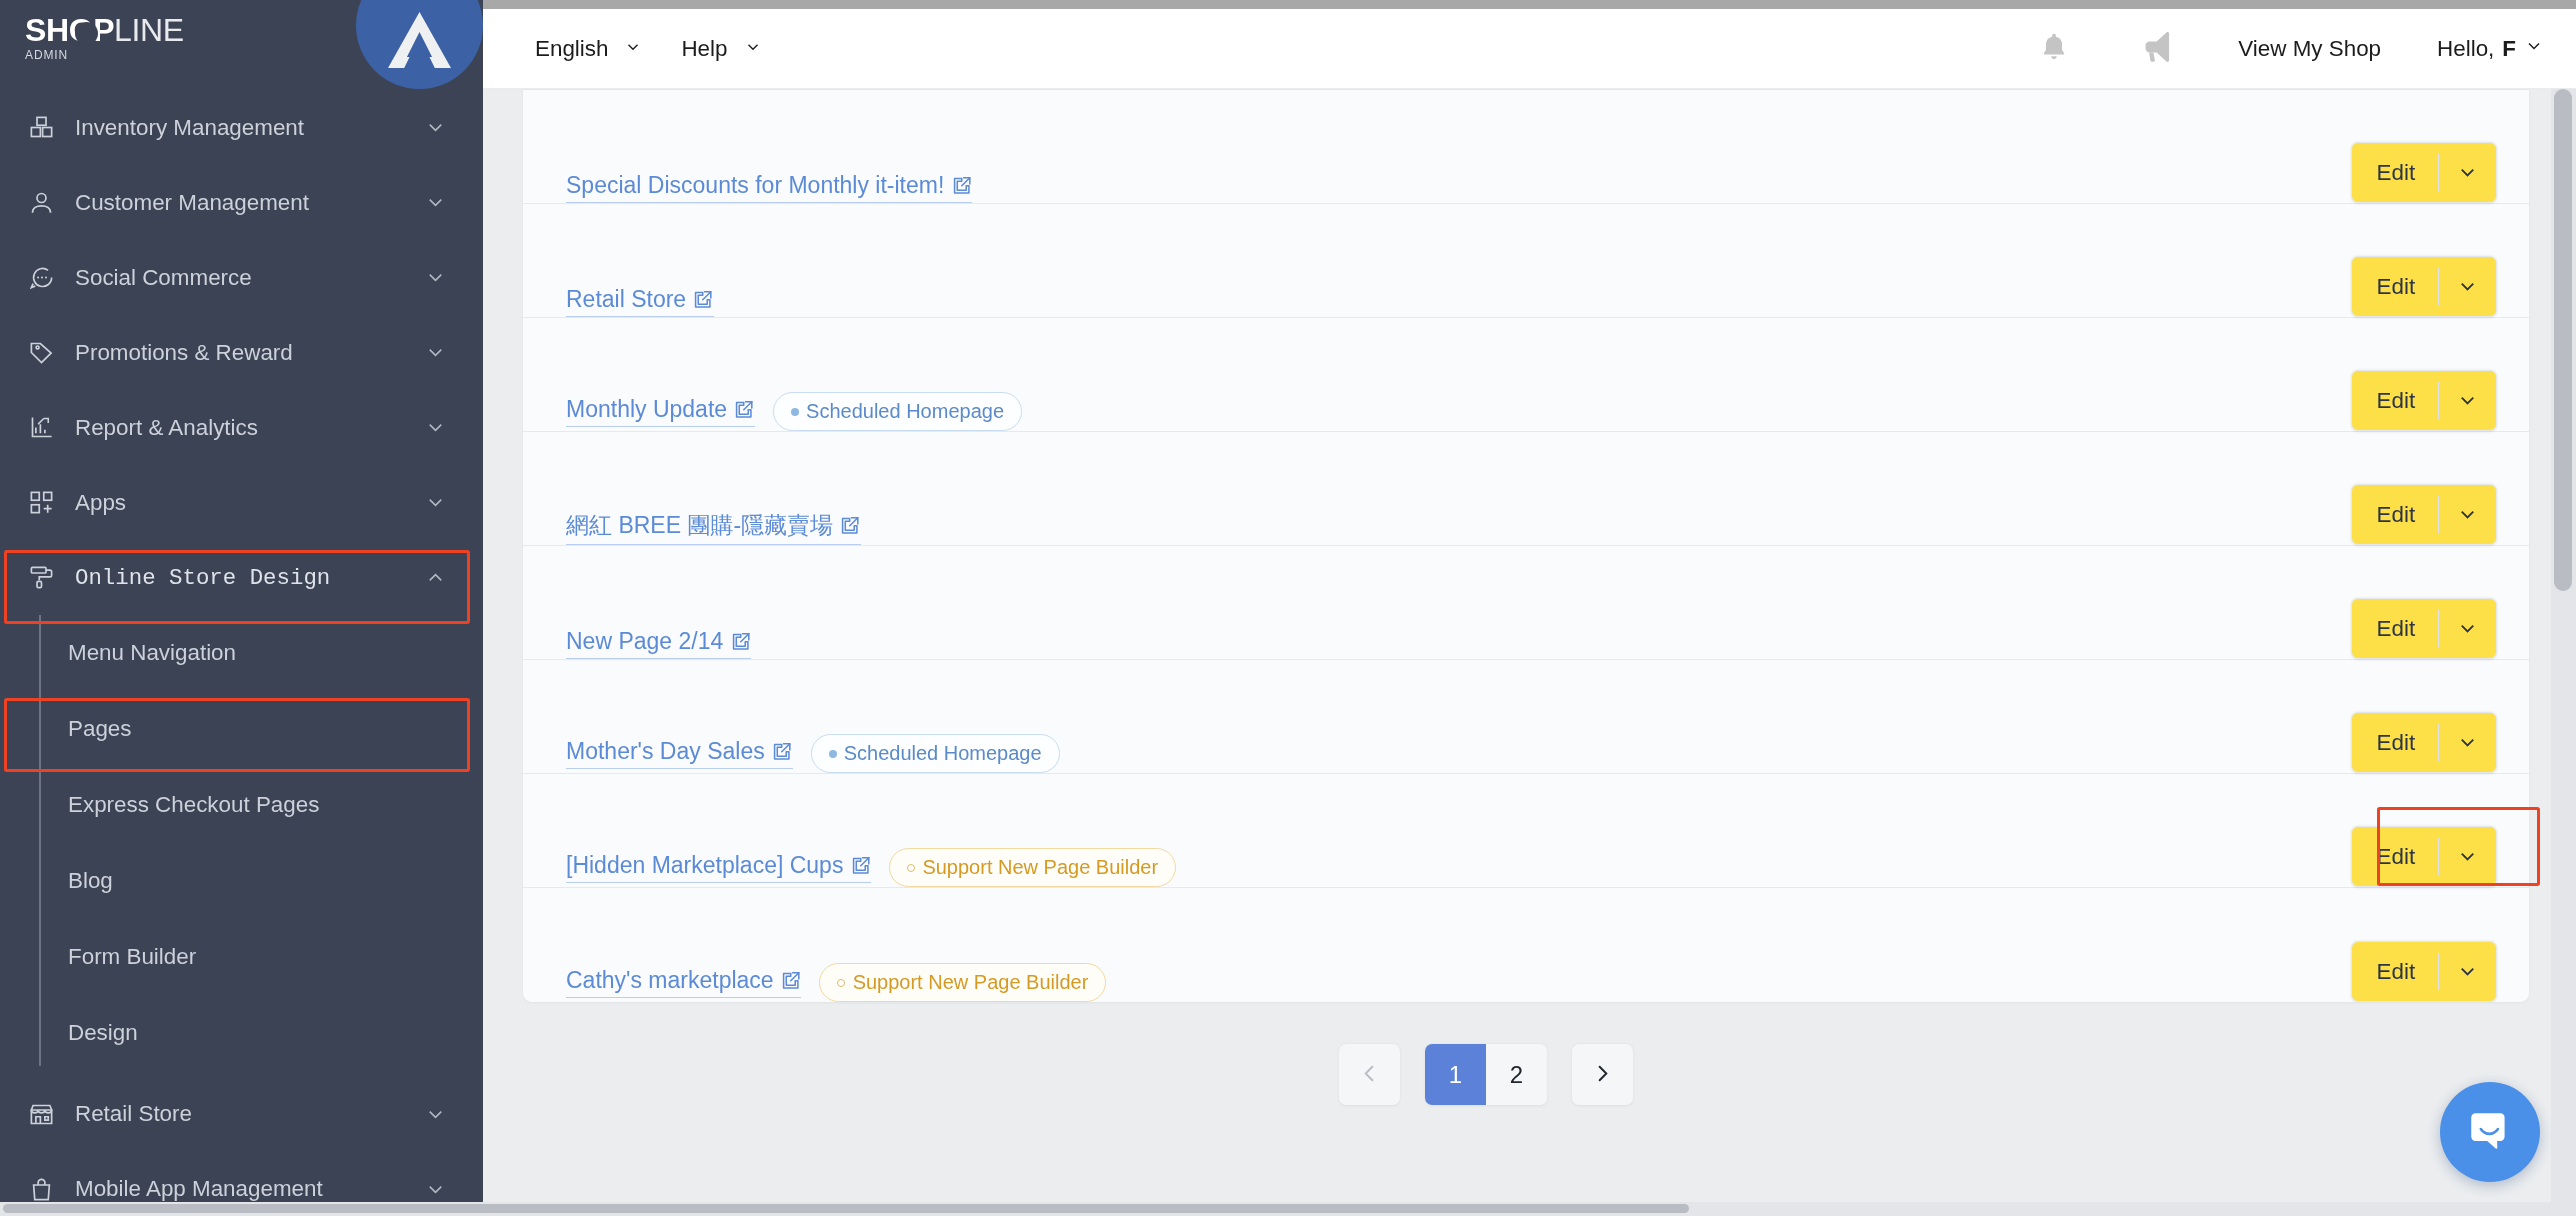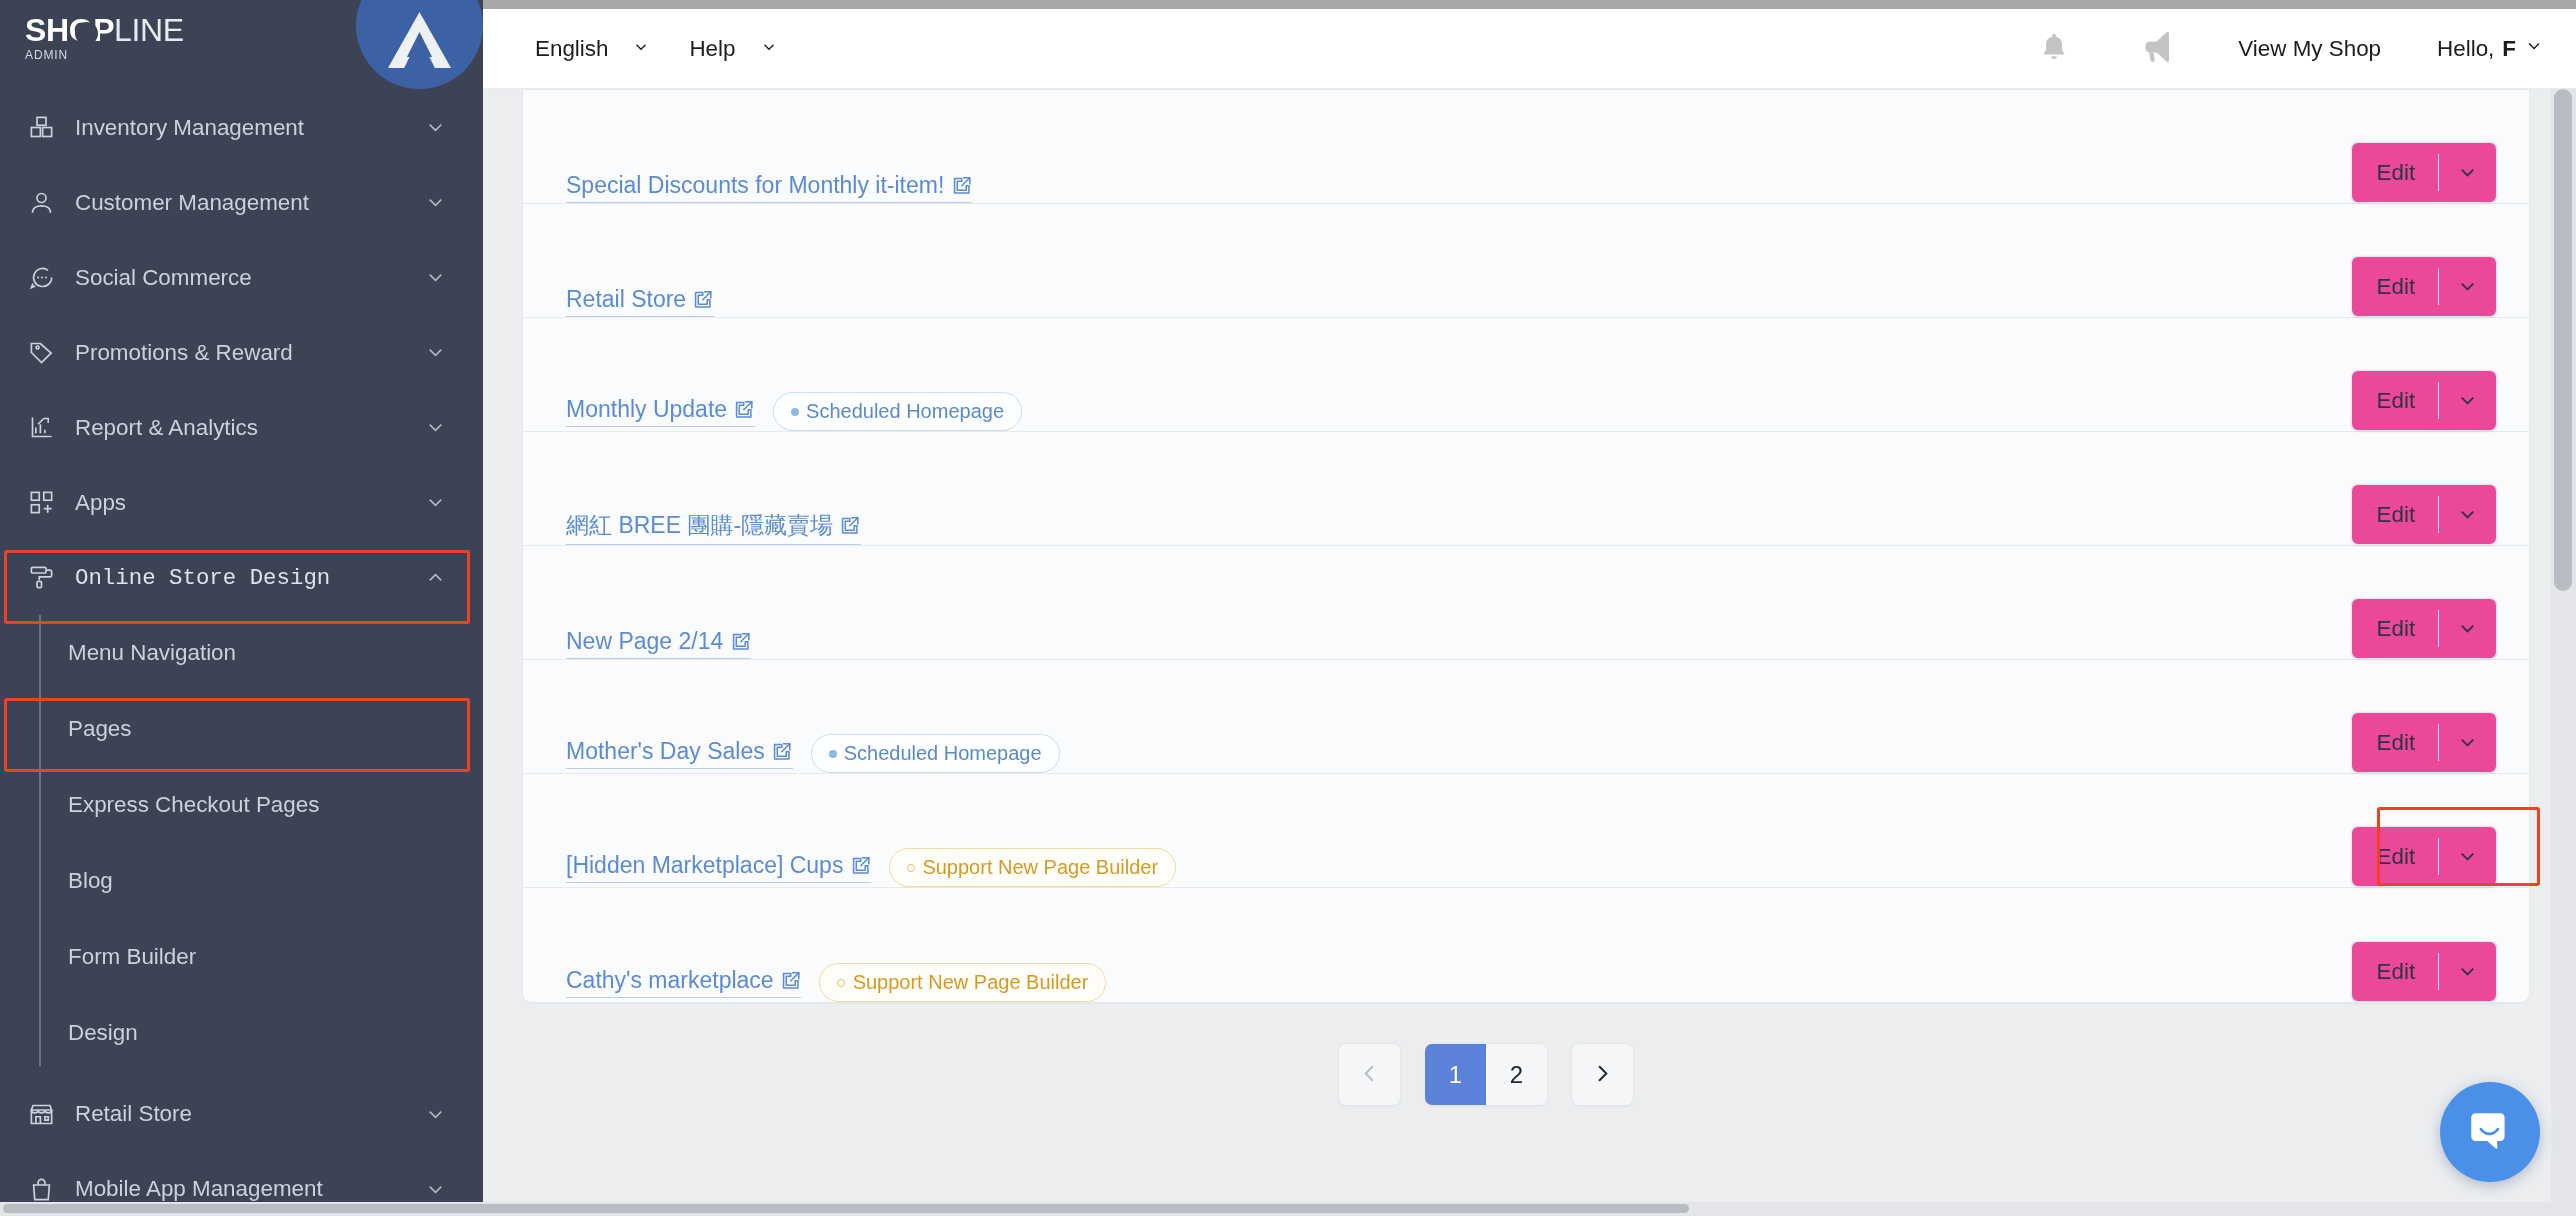--- a/index.html
+++ b/index.html
@@ -111,21 +111,21 @@
   
   .header {
     position: absolute; top: 9px; left: 483px;
     width: 2093px; height: 80px;
     background: #ffffff;
     display: flex; align-items: center;
     border-bottom: 0.9px solid #e9ebee;
   }
   .hdr-left { display: flex; align-items: center; padding-left: 52px; gap: 39px; }
   .hdr-link {
-    display: flex; align-items: center; gap: 24px;
+    display: flex; align-items: center; gap: 16px;
     font-size: 22.4px; color: #1c1c1c; cursor: pointer;
   }
   .hdr-right {
     margin-left: auto; display: flex; align-items: center;
     padding-right: 32px; gap: 56px;
   }
   .hdr-icon-btn {
     width: 48px; height: 48px;
     display: flex; align-items: center; justify-content: center;
     cursor: pointer; color: #c0c0c0;
@@ -188,21 +188,21 @@
   }
   .badge.blue .dot { background: #8fb8e0; }
   .badge.amber {
     color: #d49a24; border: 0.9px solid #f2d9a0; background: #fffdf8;
   }
   .badge.amber .dot { background: #fff; border: 0.9px solid #e3bb6a; width: 8px; height: 8px; }
 
   .edit-btn {
     display: inline-flex; align-items: stretch;
     height: 61px; min-width: 144px;
-    background: #ec4899;
+    background: #fde047;
     border: 0.9px solid #e4e8ee;
     border-radius: 7.2px;
     box-shadow: 0 0.9px 2.7px rgba(40,50,70,.10);
     cursor: pointer; overflow: hidden;
     flex: 0 0 auto;
   }
   .edit-btn .edit-label {
     display: flex; align-items: center; justify-content: center;
     padding: 0 23px 0 25px;
     font-size: 22.4px; color: #2d3545;

